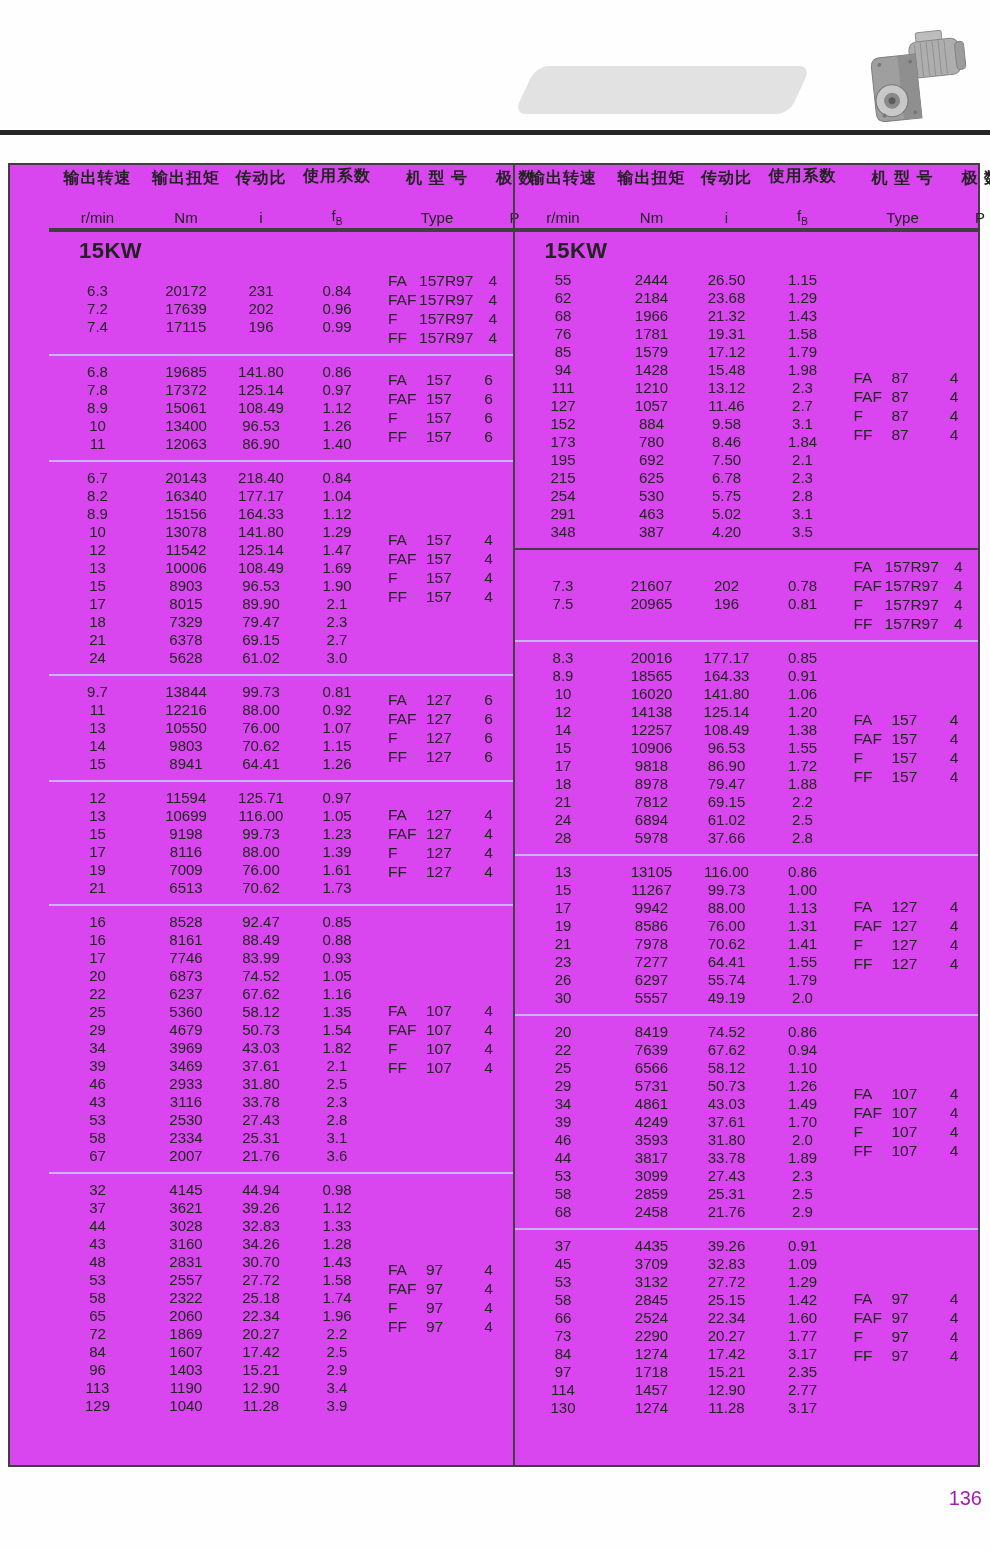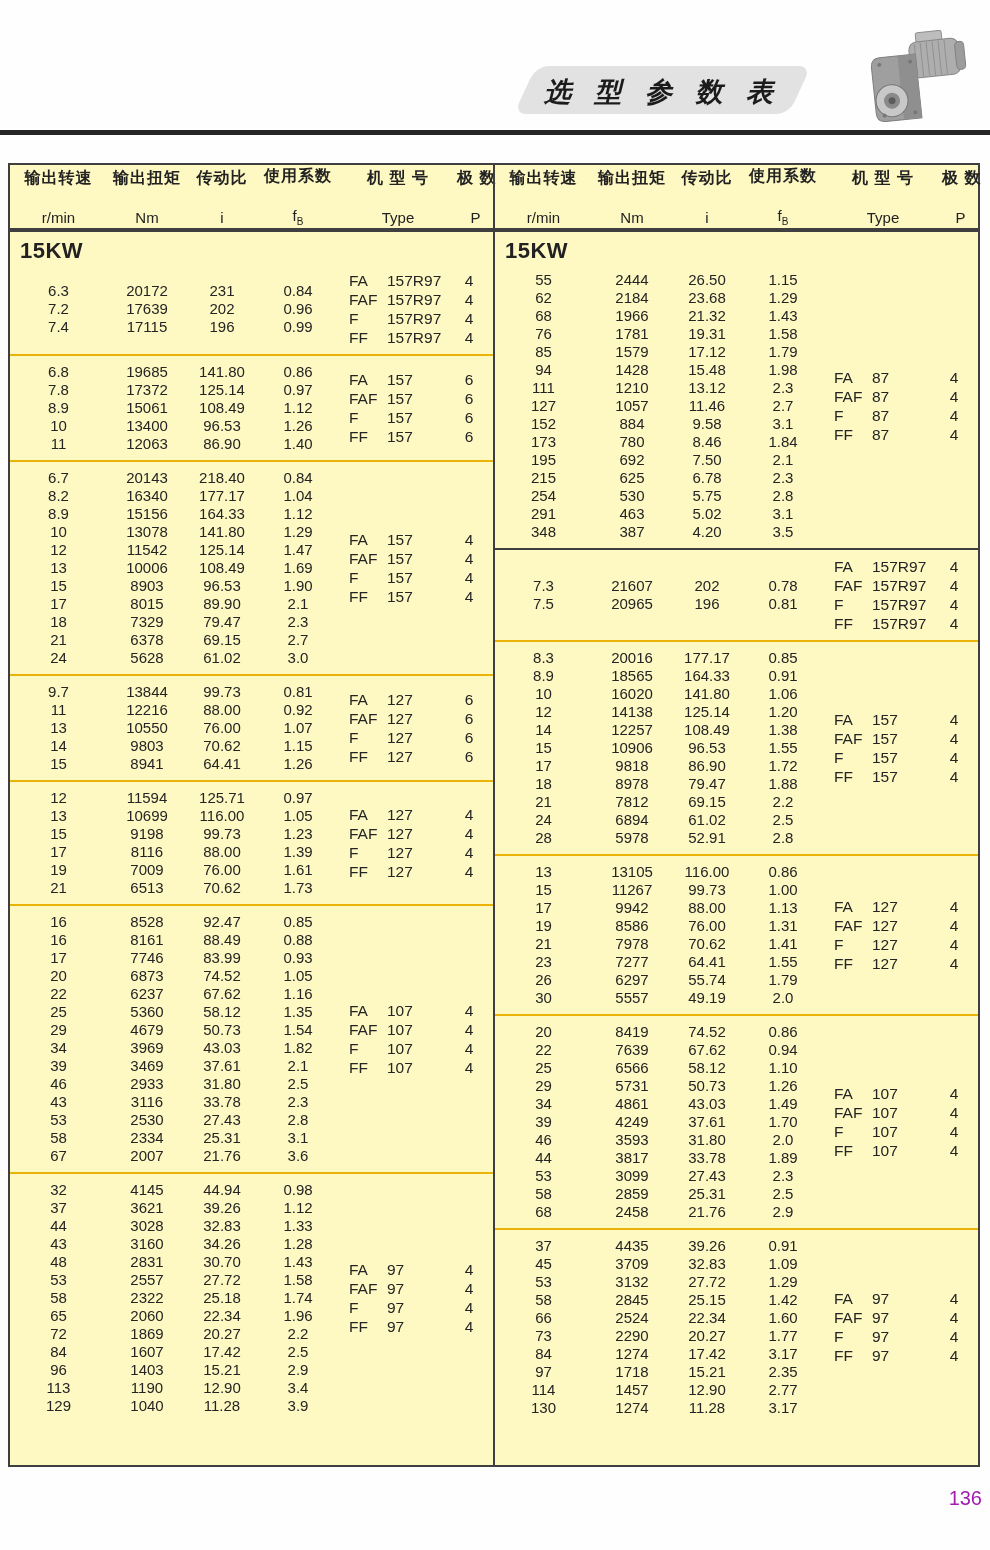--- a/index.html
+++ b/index.html
@@ -14,58 +14,57 @@
                font-weight:bold;font-style:italic;letter-spacing:8px;color:#1b1b1b;white-space:nowrap;}
 
   
   .motor{position:absolute;left:860px;top:30px;width:115px;height:100px;}
 
   
   .header-rule{position:absolute;left:0;top:130px;width:990px;height:5px;background:#262626;}
 
   
   .main-table{position:absolute;left:8px;top:163px;width:972px;height:1304px;
-              border:2px solid #3f3f3f;display:flex;background:#fef9c3;box-sizing:border-box;}
+              border:2px solid #3f3f3f;display:flex;background:#d946ef;box-sizing:border-box;padding-left:39px;}
   .half{flex:1;min-width:0;display:flex;flex-direction:column;}
   .half + .half{border-left:2px solid #3f3f3f;}
 
   .col-header{height:65px;border-bottom:2px solid #3f3f3f;display:grid;
               grid-template-columns:97px 80px 70px 82px 118px 37px;
               align-items:center;text-align:center;padding-top:2px;box-sizing:border-box;}
   .hcell{line-height:1;}
   .hzh{font-weight:bold;font-size:16px;letter-spacing:1px;white-space:nowrap;}
   .hunit{font-size:15px;margin-top:24px;}
   .hunit sub{font-size:10px;}
 
   .section{border-top:2px solid #3f3f3f;}
   .section:first-child{border-top:none;}
-  .power-label{font-size:22px;font-weight:bold;padding:6px 0 0 10px;line-height:26px;letter-spacing:.5px;}
+  .power-label{font-size:22px;font-weight:bold;padding:6px 0 0 10px;line-height:26px;letter-spacing:.5px;margin-left:20px;}
 
   .group{display:flex;align-items:center;padding:7px 0;}
-  .group + .group{border-top:2px solid #eab308;}
+  .group + .group{border-top:2px solid #c4b5fd;}
 
   .rows{display:grid;grid-template-columns:97px 80px 70px 82px;align-content:center;}
   .cell{height:18px;line-height:18px;font-size:15px;text-align:center;white-space:nowrap;color:#242424;}
 
   .types{flex:1;display:flex;flex-direction:column;padding-left:10px;min-width:0;}
   .type-row{display:flex;align-items:center;height:19px;font-size:15.5px;white-space:nowrap;color:#242424;}
   .tprefix{width:38px;}
   .tsize{flex:1;}
   .tp{width:48px;text-align:center;}
 
   .page-number{position:absolute;right:8px;top:1487px;font-size:20px;color:#a21caf;}
 </style>
 </head>
 <body>
 
 <div class="page">
 
   <div class="banner-wrap">
     <div class="banner-bg"></div>
-    <div class="banner-text">选 型 参 数 表</div>
   </div>
 
   <svg class="motor" viewBox="0 0 115 100">
     <g transform="rotate(-6 57 50)">
       <rect x="60" y="3" width="26" height="14" rx="2" fill="#bdbdbd" stroke="#8f8f8f"></rect>
       <rect x="52" y="12" width="50" height="36" rx="8" fill="#aeaeae" stroke="#878787"></rect>
       <line x1="58" y1="14" x2="58" y2="46" stroke="#919191"></line>
       <line x1="64" y1="13" x2="64" y2="47" stroke="#919191"></line>
       <line x1="70" y1="13" x2="70" y2="47" stroke="#919191"></line>
       <line x1="76" y1="13" x2="76" y2="47" stroke="#919191"></line>
@@ -716,21 +715,21 @@
               <div class="cell">21</div>
               <div class="cell">7812</div>
               <div class="cell">69.15</div>
               <div class="cell">2.2</div>
               <div class="cell">24</div>
               <div class="cell">6894</div>
               <div class="cell">61.02</div>
               <div class="cell">2.5</div>
               <div class="cell">28</div>
               <div class="cell">5978</div>
-              <div class="cell">52.91</div>
+              <div class="cell">37.66</div>
               <div class="cell">2.8</div>
             </div>
             <div class="types">
               <div class="type-row">
                 <span class="tprefix">FA</span>
                 <span class="tsize">157</span>
                 <span class="tp">4</span>
               </div>
               <div class="type-row">
                 <span class="tprefix">FAF</span>

